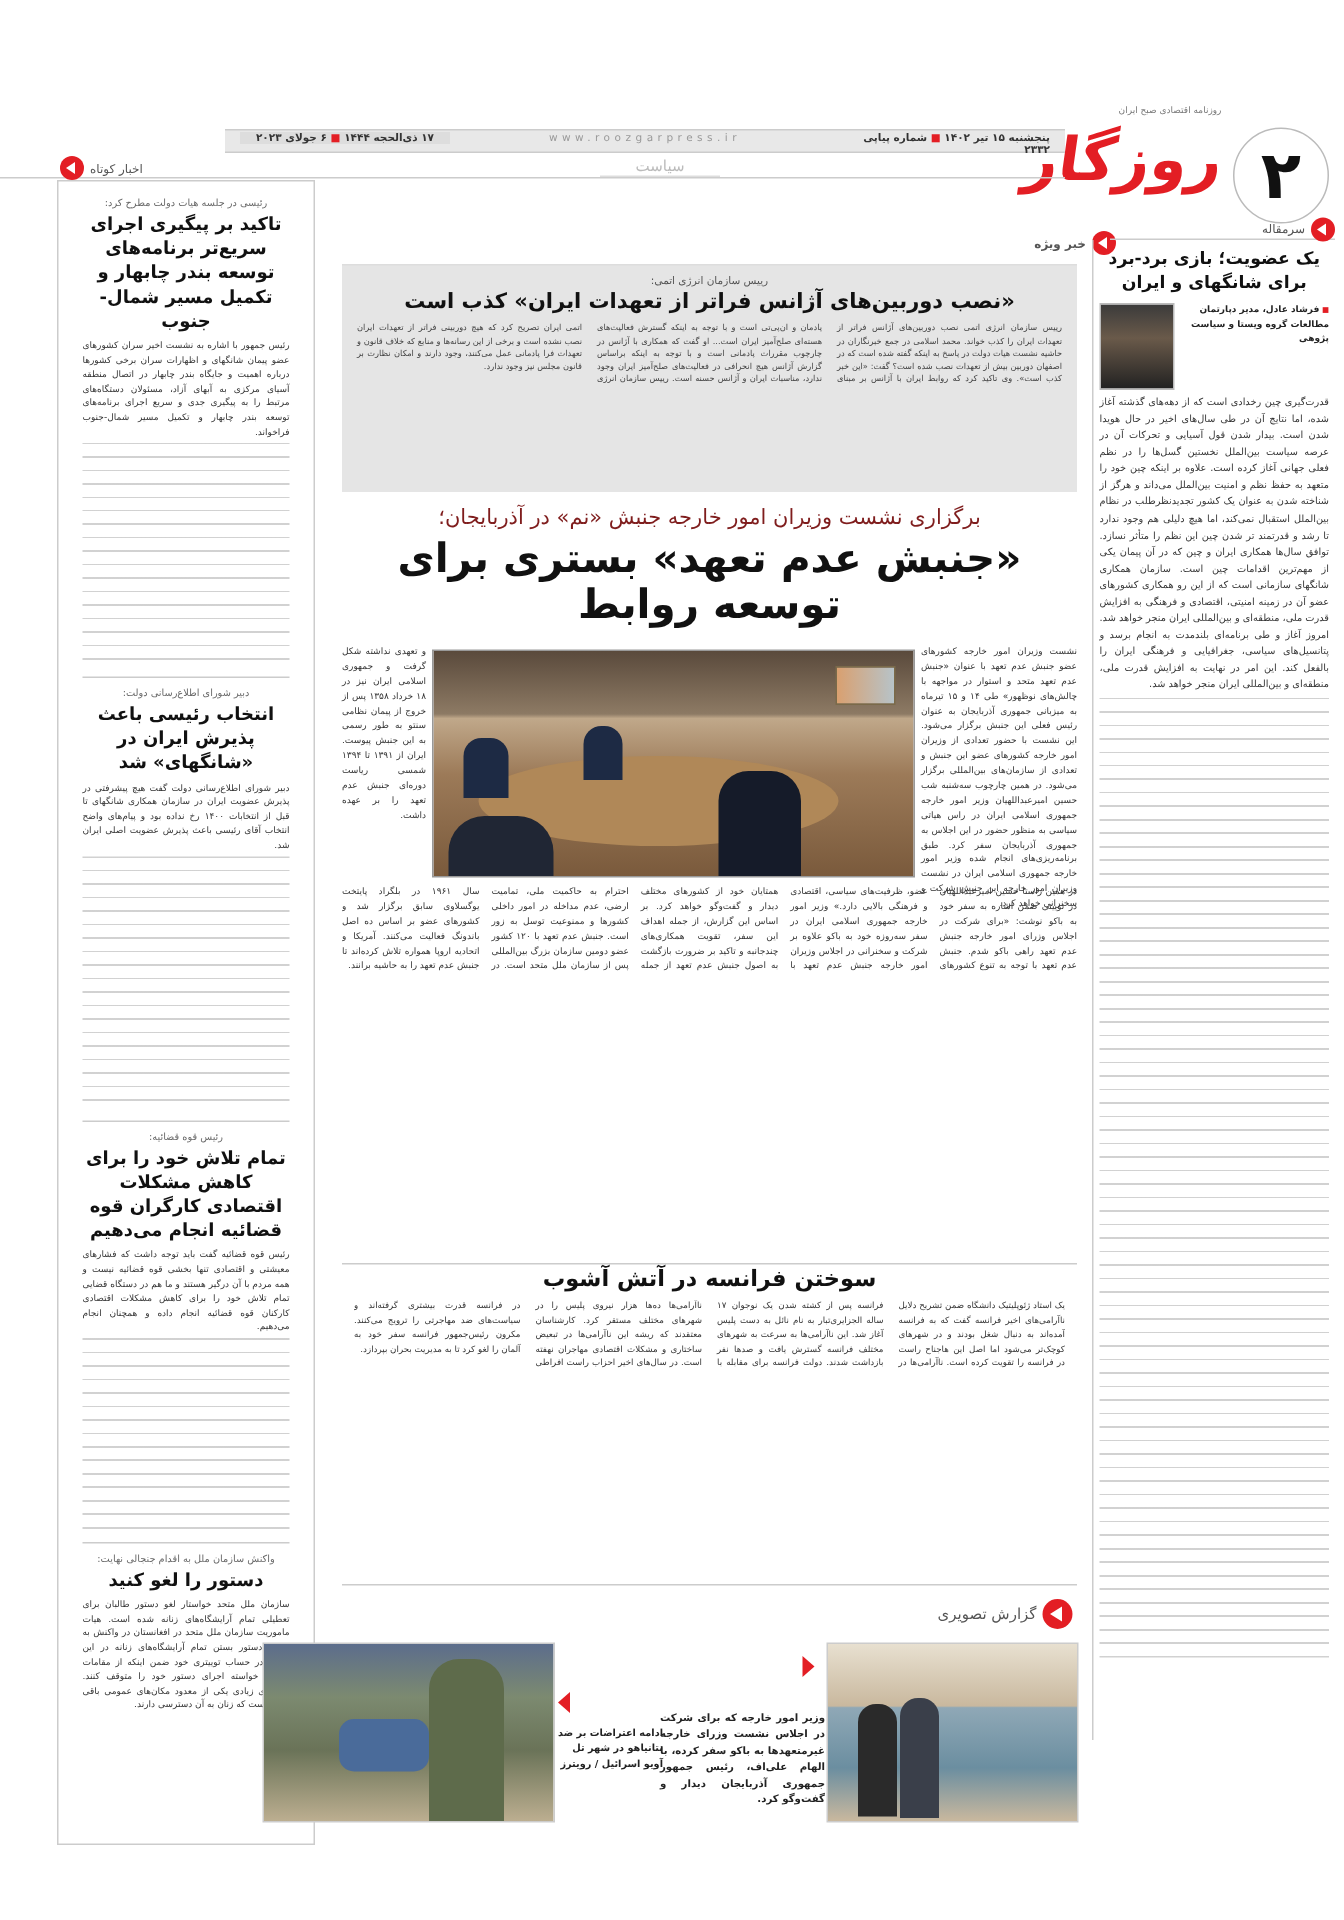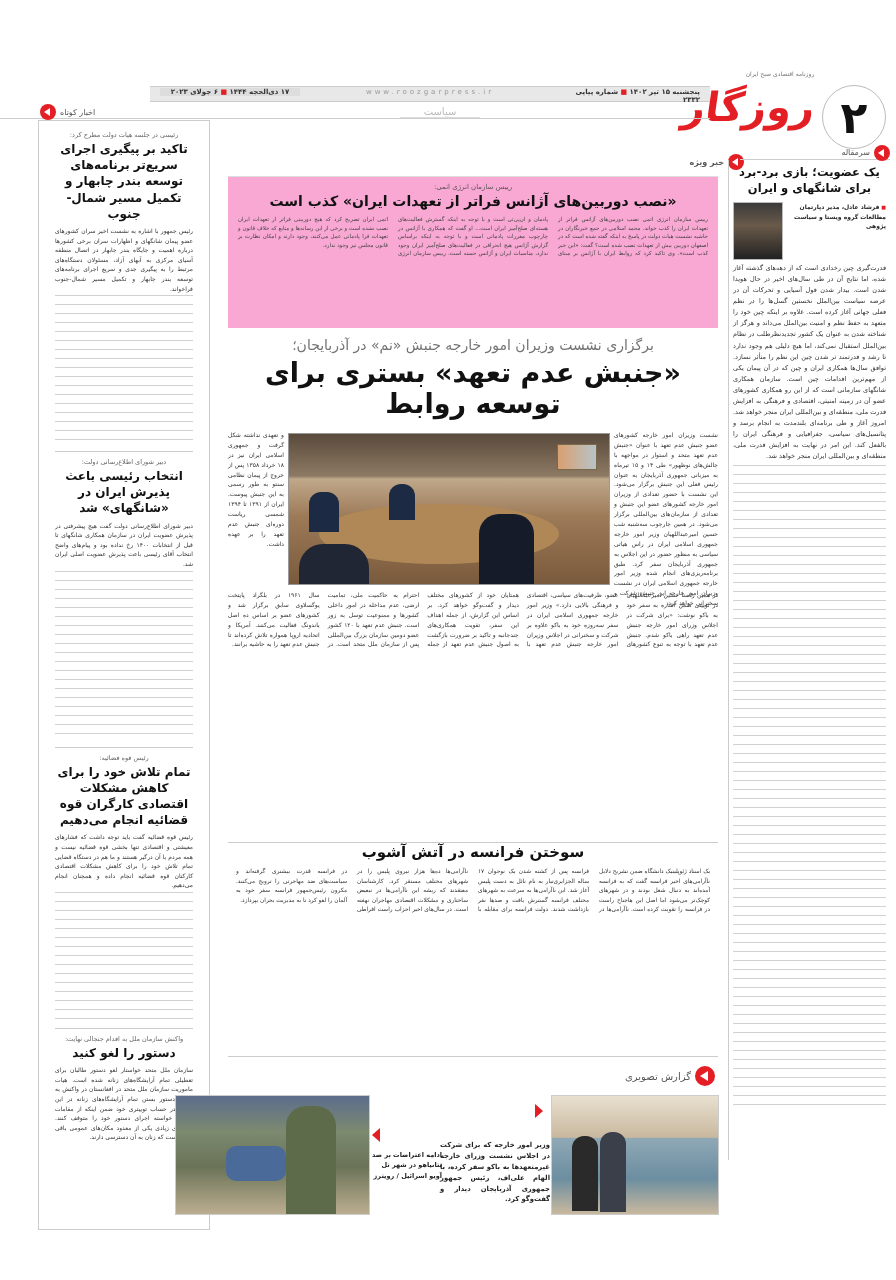--- a/index.html
+++ b/index.html
@@ -38,27 +38,27 @@
   .editorial-label { top: 146px; left: 740px; width: 150px; height: 14px; border-bottom:1px solid #ccc; justify-content:flex-start; }
   .ed-title { font-size: 11.5px; font-weight: bold; text-align: center; line-height: 1.4; margin: 4px 0 6px; color:#111; }
   .ed-author-row { display: flex; gap: 4px; }
   .ed-photo { width: 50px; height: 58px; background: linear-gradient(180deg,#3b3b3b 0%, #6a5a4a 40%, #222 100%); border: 1px solid #bbb; flex-shrink: 0; }
   .ed-author { font-size: 6px; font-weight: bold; line-height: 1.5; color:#222; }
   .ed-author::before { content: "■ "; color:#e31e24; font-size:5px;}
   .ed-body { font-size: 6.5px; line-height: 1.7; text-align: justify; color: #333; margin-top: 3px; }
 
   
   .special-label { top: 154px; left: 664px; width: 80px; justify-content:flex-start;font-weight:bold; }
-  .special-box { top: 176px; left: 228px; width: 490px; height: 152px; background: #f9a8d4; border-top: 1px solid #ddd; padding: 6px 10px; }
+  .special-box { top: 176px; left: 228px; width: 490px; height: 152px; background: #e5e5e5; border-top: 1px solid #ddd; padding: 6px 10px; }
   .sp-kicker { font-size: 7px; color: #555; text-align: center; }
   .sp-title { font-size: 14px; font-weight: bold; text-align: center; color: #111; margin: 2px 0 6px; }
   .sp-body { font-size: 5.5px; line-height: 1.55; color: #444; column-count: 3; column-gap: 10px; text-align: justify; }
 
   
-  .main-kicker { top: 337px; left: 228px; width: 490px; font-size: 14px; color: #737373; text-align: center; }
+  .main-kicker { top: 337px; left: 228px; width: 490px; font-size: 14px; color: #7f1d1d; text-align: center; }
   .main-title { top: 357px; left: 228px; width: 490px; font-size: 27px; font-weight: bold; text-align: center; color: #111; letter-spacing: -0.5px; }
   .main-photo { top: 433px; left: 288px; width: 322px; height: 152px; background:
       linear-gradient(180deg, #5a4a3c 0%, #8d7a64 28%, #c0a88a 30%, #9c7a58 55%, #7a5a3c 100%);
       border: 1px solid #999; overflow:hidden; }
   .main-photo .table { position:absolute; left:30px; top:70px; width:240px; height:60px; border-radius: 50%; background:#b08858; }
   .main-photo .p1 { position:absolute; left:20px; top:58px; width:30px; height:40px; background:#1d2a44; border-radius: 12px 12px 0 0; }
   .main-photo .p2 { position:absolute; left:100px; top:50px; width:26px; height:36px; background:#1d2a44; border-radius: 12px 12px 0 0; }
   .main-photo .p3 { position:absolute; left:190px; top:80px; width:55px; height:70px; background:#151b29; border-radius: 20px 20px 0 0; }
   .main-photo .p4 { position:absolute; left:10px; top:110px; width:70px; height:50px; background:#202634; border-radius: 24px 24px 0 0; }
   .main-photo .art { position:absolute; right:12px; top:10px; width:40px; height:26px; background: linear-gradient(90deg,#d9a070,#b7c3c8); border:1px solid #7a6a4a;}

